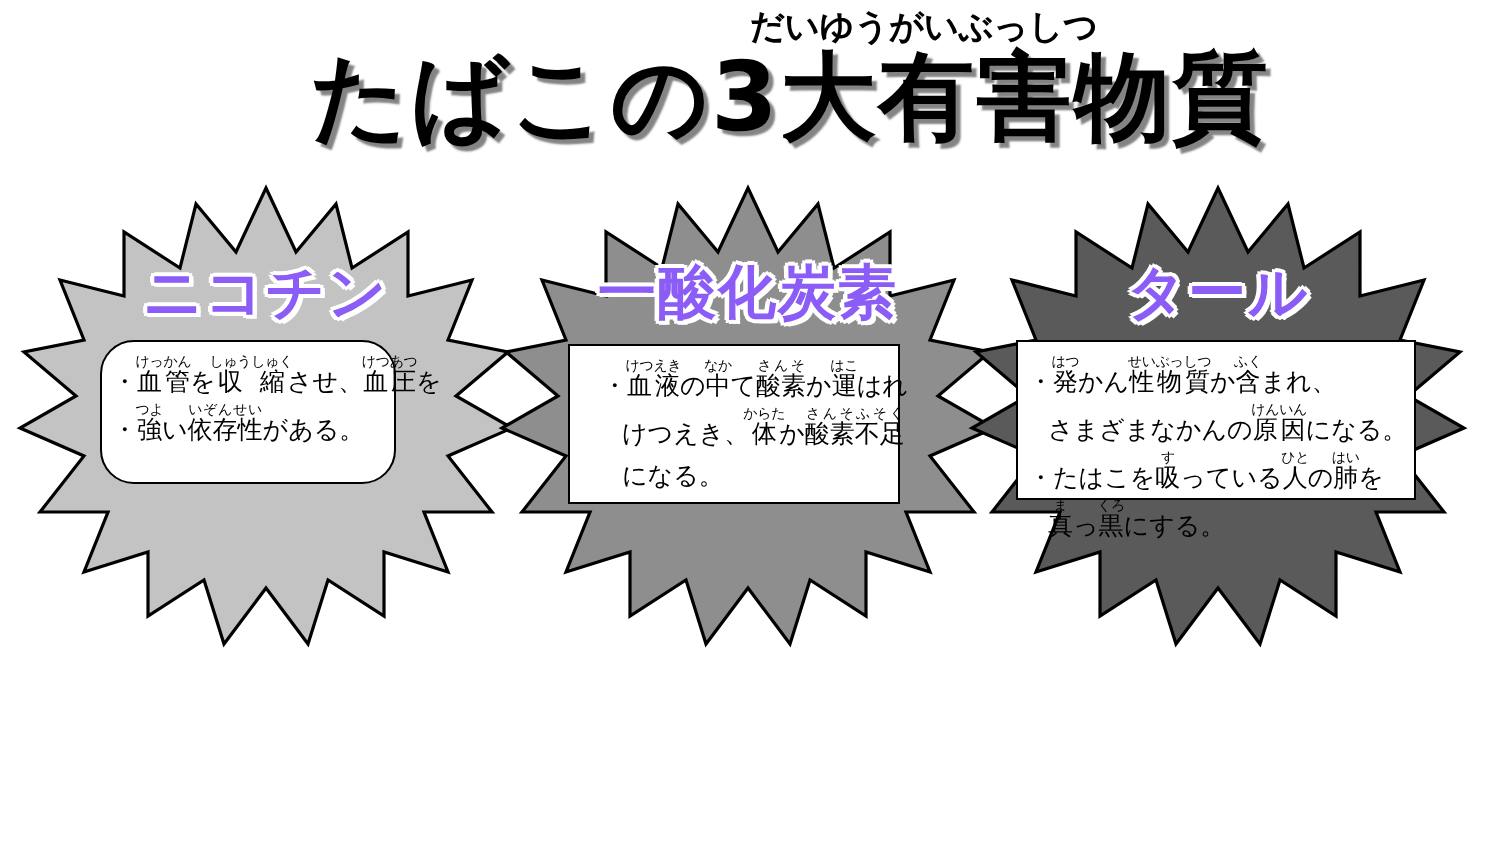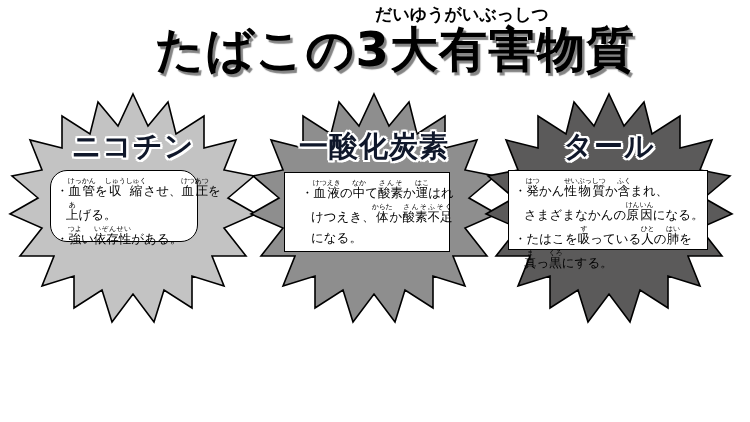--- a/index.html
+++ b/index.html
@@ -88,21 +88,21 @@
     position: absolute;
     left: 0;
     top: 44px;
     width: 250px;
     text-align: center;
     font-size: 29px;
     font-weight: 700;
     line-height: 32px;
     letter-spacing: 1px;
     white-space: nowrap;
-    color: #0f172a;
+    color: #8b5cf6;
     text-shadow:
       2.2px 0 0 #fff, -2.2px 0 0 #fff,
       0 2.2px 0 #fff, 0 -2.2px 0 #fff,
       1.6px 1.6px 0 #fff, -1.6px 1.6px 0 #fff,
       1.6px -1.6px 0 #fff, -1.6px -1.6px 0 #fff,
       2.2px 2.2px 0 #fff;
   }
 
   
   .info-box {
@@ -148,21 +148,20 @@
 
 <div id="stars-row">
 
   <div class="star-unit u0">
     <svg class="star-svg" viewBox="0 0 250 240" preserveAspectRatio="none">
       <polygon id="star-poly-0" stroke="#000000" stroke-width="1.6" stroke-linejoin="miter" points="125,8 140,40 160,16 168,48 196,30 196,62 228,54 216,84 246,90 220,112 248,128 216,142 238,170 204,170 216,200 184,190 184,222 156,204 146,236 125,208 104,236 94,204 66,222 66,190 34,200 46,170 12,170 34,142 2,128 30,112 4,90 34,84 22,54 54,62 54,30 82,48 90,16 110,40" fill="#c3c3c3"></polygon>
     </svg>
     <div class="star-heading">ニコチン</div>
     <div class="info-box">
         <div class="line"><span class="bullet">・</span><ruby>血管<rt>けっかん</rt></ruby><span>を</span><ruby>収縮<rt>しゅうしゅく</rt></ruby><span>させ、</span><ruby>血圧<rt>けつあつ</rt></ruby><span>を</span></div>
-        <div class="line indent"><ruby>上<rt>あ</rt></ruby><span>げる。</span></div>
         <div class="line"><span class="bullet">・</span><ruby>強<rt>つよ</rt></ruby><span>い</span><ruby>依存性<rt>いぞんせい</rt></ruby><span>がある。</span></div>
       </div>
   </div>
 
   <div class="star-unit u1">
     <svg class="star-svg" viewBox="0 0 250 240" preserveAspectRatio="none">
       <polygon id="star-poly-1" stroke="#000000" stroke-width="1.6" stroke-linejoin="miter" points="125,8 140,40 160,16 168,48 196,30 196,62 228,54 216,84 246,90 220,112 248,128 216,142 238,170 204,170 216,200 184,190 184,222 156,204 146,236 125,208 104,236 94,204 66,222 66,190 34,200 46,170 12,170 34,142 2,128 30,112 4,90 34,84 22,54 54,62 54,30 82,48 90,16 110,40" fill="#8e8e8e"></polygon>
     </svg>
     <div class="star-heading">一酸化炭素</div>
     <div class="info-box">

